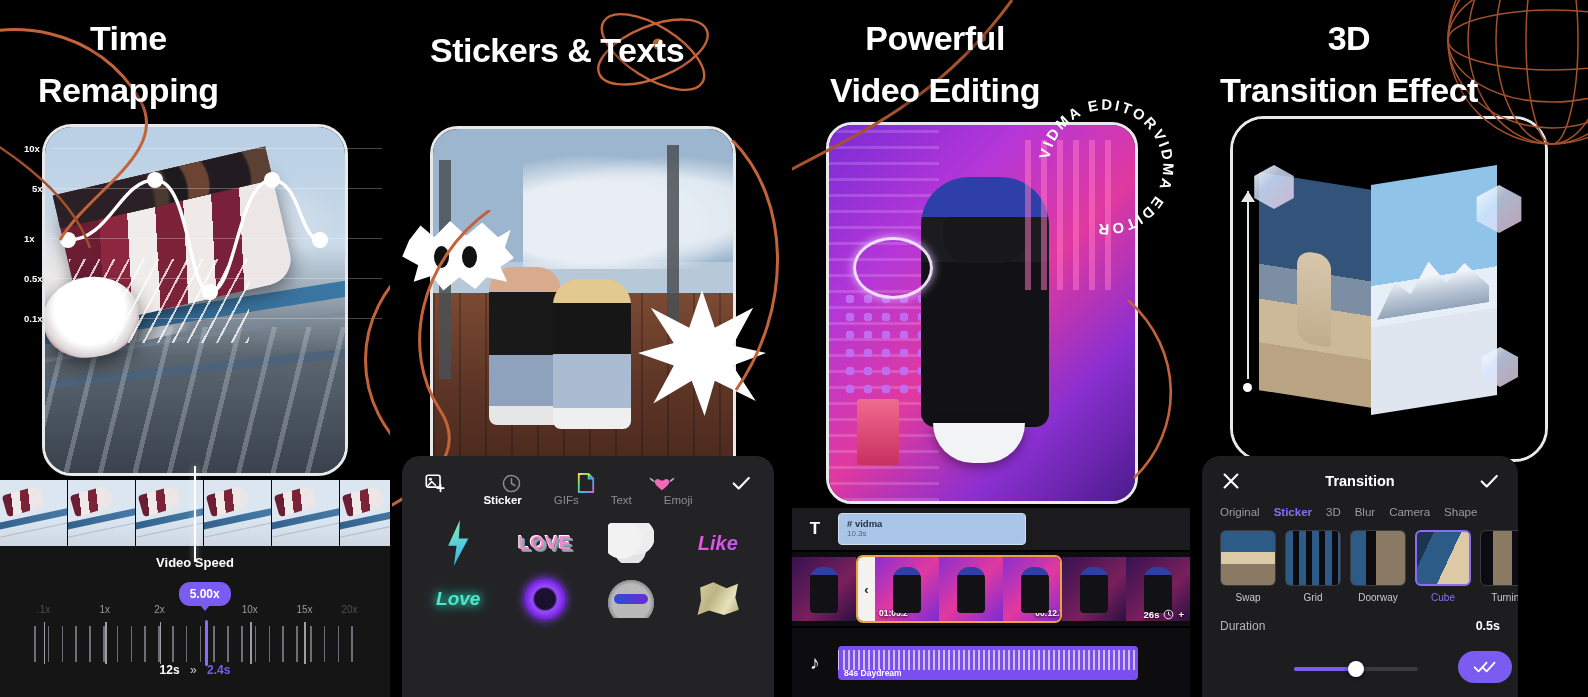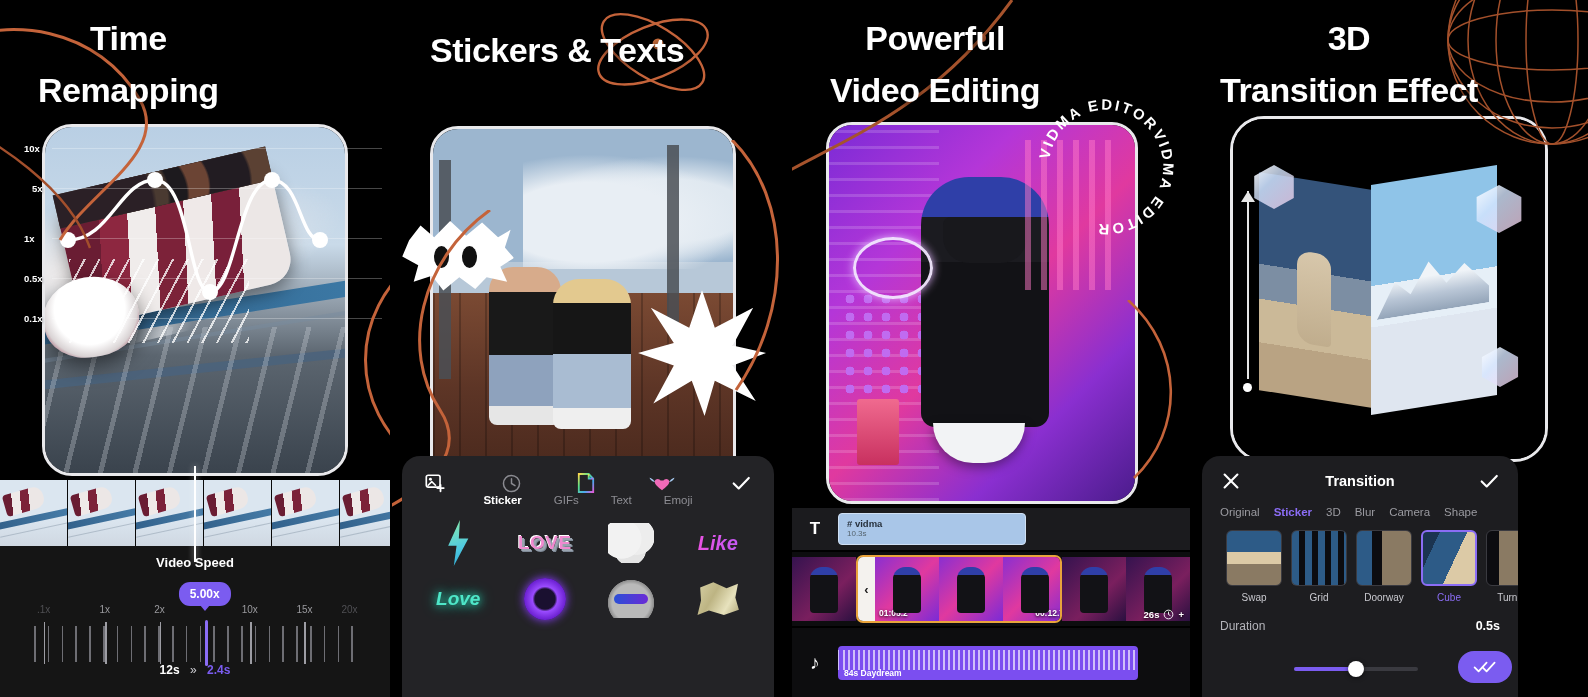--- a/index.html
+++ b/index.html
@@ -282,21 +282,21 @@
   .c3{ left:246px; top:228px; width:42px; height:40px; }
   .arrow-up{ position:absolute; left:14px; top:72px; width:2px; height:188px; background:#fff; opacity:.9; }
   .arrow-up:before{content:"";position:absolute;left:-6px;top:0;width:0;height:0;
     border-left:7px solid transparent;border-right:7px solid transparent;border-bottom:11px solid #fff;}
   .arrow-dot{ position:absolute; left:10px; top:264px; width:9px; height:9px; border-radius:50%; background:#fff; }
   .p4-sheet{ left:10px; width:316px; top:456px; height:241px; background:#1d1d20; border-radius:18px 18px 0 0; }
   .sheet-head{ display:flex; align-items:center; padding:14px 18px 0 18px; }
   .sheet-head .t{ flex:1; text-align:center; color:#fff; font-weight:700; font-size:14.5px; }
   .cats{ display:flex; gap:14px; padding:14px 18px 0 18px; font-size:11.5px; color:#9b9ba1; }
   .cats .c.active{ color:#8b6df5; font-weight:600; }
-  .tgrid{ display:flex; gap:9px; padding:12px 0 0 24px; overflow:hidden; }
+  .tgrid{ display:flex; gap:9px; padding:12px 0 0 18px; overflow:hidden; }
   .titem{ width:56px; flex:0 0 auto; }
   .tthumb{ width:56px; height:56px; border-radius:6px; border:1.5px solid #3a3a40; overflow:hidden; position:relative;
     background:linear-gradient(180deg,#2d5b87 0 38%, #dccaa6 38% 62%, #8a7a63 62% 100%); }
   .tthumb.sel{ border:2.5px solid #8b6df5; }
   .tlabel{ text-align:center; font-size:10px; color:#c9c9cf; margin-top:6px; white-space:nowrap; overflow:hidden; }
   .tlabel.sel{ color:#8b6df5; }
   .durow{ display:flex; align-items:center; padding:16px 18px 0 18px; gap:10px; }
   .du-l{ color:#b4b4ba; font-size:12px; }
   .du-v{ color:#fff; font-size:12.5px; font-weight:700; margin-left:auto; }
   .slider{ position:absolute; left:92px; right:100px; bottom:26px; height:4px; background:#3a3a40; border-radius:2px; }

